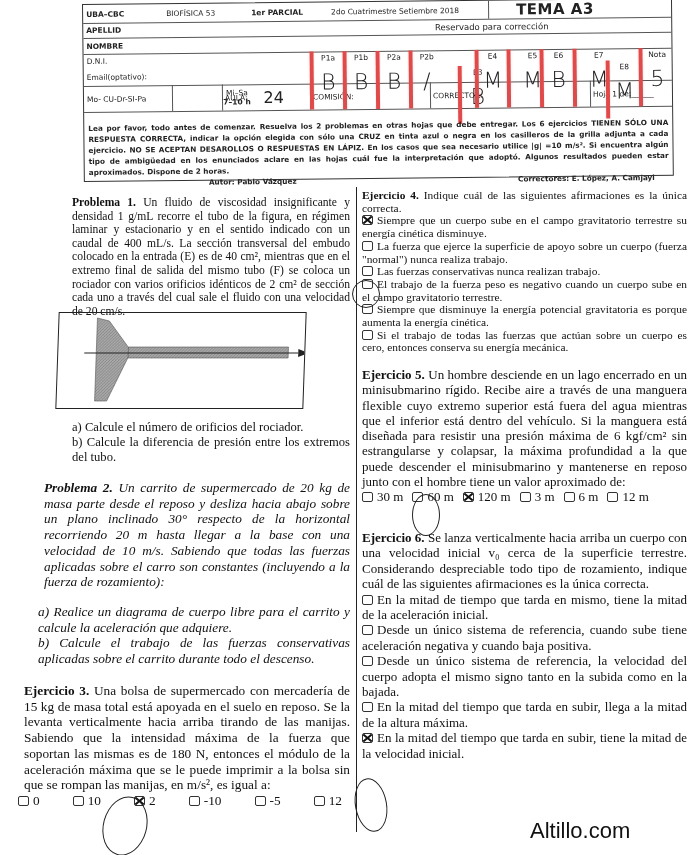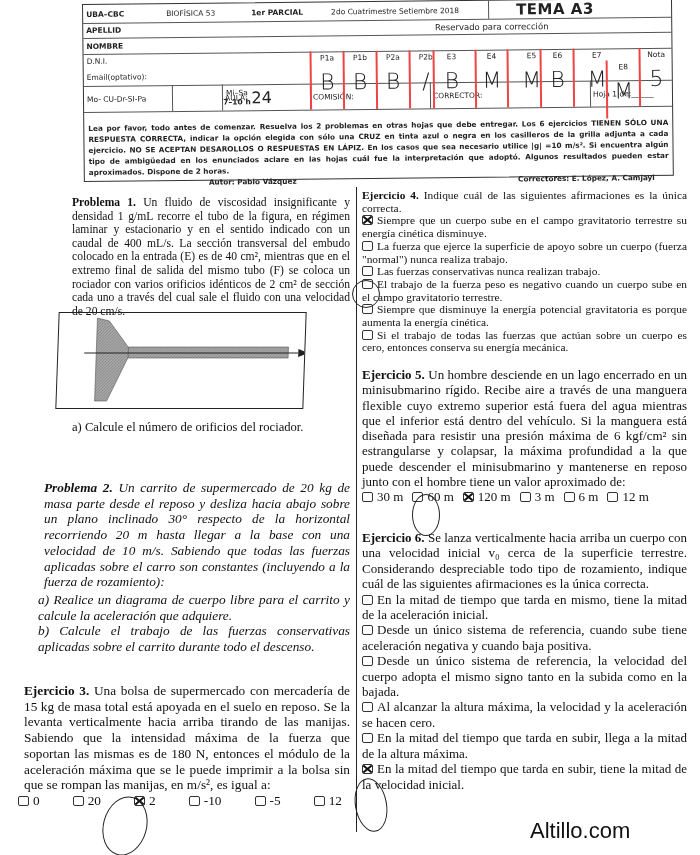--- a/index.html
+++ b/index.html
@@ -4,21 +4,21 @@
 <style>
   html,body{margin:0;padding:0;background:#fff;}
   body{width:700px;height:855px;position:relative;overflow:hidden;font-family:"Liberation Serif",serif;color:#111;}
   .hdr{position:absolute;left:82px;top:4px;width:588px;height:176px;border:1px solid #333;font-family:"DejaVu Sans",sans-serif;font-size:7.5px;color:#222;transform:rotate(-0.6deg);transform-origin:left top;}
   .hrow{position:absolute;left:0;right:0;border-bottom:1px solid #555;}
   .hcell{position:absolute;top:0;bottom:0;display:flex;align-items:center;padding-left:3px;box-sizing:border-box;}
   .vline{position:absolute;top:0;bottom:0;border-left:1px solid #555;}
   .bold{font-weight:bold;}
   .tema{font-size:15px;font-weight:bold;letter-spacing:0.5px;}
   .grid{position:absolute;left:226px;top:31px;width:362px;height:76px;}
-  .gcol{position:absolute;top:18px;height:58px;border-left:2px solid #ef4444;box-sizing:border-box;}
+  .gcol{position:absolute;top:18px;height:58px;border-left:4px solid #ef4444;box-sizing:border-box;}
   .glabel{position:absolute;top:2px;left:0;right:0;text-align:center;font-size:7.5px;}
   .gmark{position:absolute;top:18px;left:0;right:0;text-align:center;font-family:"DejaVu Sans",sans-serif;font-size:22px;font-weight:300;color:#222;}
   .instr{position:absolute;left:4px;top:118px;width:580px;font-size:7.3px;font-weight:bold;line-height:11px;text-align:justify;}
   .instr .foot{display:flex;justify-content:space-between;padding:0 14px 0 120px;}
   .col{position:absolute;font-size:11.6px;line-height:13.6px;text-align:justify;}
   .colL{left:72px;top:196px;width:278px;}
   .colR{left:362px;top:189px;width:325px;}
   .divider{position:absolute;left:356px;top:187px;width:1px;height:645px;background:#222;}
   .big{font-size:13.3px;line-height:15.7px;}
   p{margin:0;}
@@ -58,21 +58,21 @@
   <div class="hrow" style="top:81px;height:26px;">
     <div class="hcell" style="left:0;width:88px;">Mo- CU-Dr-SI-Pa</div>
     <div class="vline" style="left:88px;"></div>
     <div class="hcell" style="left:88px;width:50px;flex-direction:column;justify-content:center;align-items:center;padding:0;margin-left:40px;">
       <span>Mi–Sa</span>
       <span class="bold">7–10 h</span>
     </div>
     <div class="vline" style="left:138px;"></div>
     <div class="hcell" style="left:138px;width:88px;">
       <span>AULA:</span>
-      <span style="font-size:16px;margin-left:4px;font-family:'DejaVu Sans',sans-serif;">24</span>
+      <span style="font-size:16px;margin-left:16px;font-family:'DejaVu Sans',sans-serif;">24</span>
     </div>
     <div class="vline" style="left:226px;"></div>
     <div class="hcell" style="left:226px;width:120px;">COMISIÓN:</div>
     <div class="vline" style="left:346px;"></div>
     <div class="hcell" style="left:346px;width:160px;">CORRECTOR:</div>
     <div class="vline" style="left:506px;"></div>
     <div class="hcell" style="left:506px;width:82px;">
       <span>Hoja 1 de:</span>
         <span>______</span>
     </div>
@@ -87,21 +87,21 @@
         <div class="gmark">B</div>
       </div>
       <div class="gcol" style="left: 65.8182px; width: 32.9091px;">
         <div class="glabel">P2a</div>
         <div class="gmark">B</div>
       </div>
       <div class="gcol" style="left: 98.7273px; width: 32.9091px;">
         <div class="glabel">P2b</div>
         <div class="gmark">/</div>
       </div>
-      <div class="gcol" style="left: 123px; width: 36px;">
+      <div class="gcol" style="left: 148px; width: 36px; margin-top: 16px;">
         <div class="glabel">E3</div>
         <div class="gmark">B</div>
       </div>
       <div class="gcol" style="left: 164.545px; width: 32.9091px;">
         <div class="glabel">E4</div>
         <div class="gmark">M</div>
       </div>
       <div class="gcol" style="left: 197.455px; width: 47px;">
         <div class="glabel">E5</div>
         <div class="gmark">M</div>
@@ -146,33 +146,34 @@
       </defs>
     <polygon points="38,5 38,88 50,88 72,40 72,37 50,8" fill="url(#hatch)" stroke="#555" stroke-width="0.6"></polygon>
     <rect x="70" y="34" width="160" height="11" fill="url(#hatch)" stroke="#555" stroke-width="0.6"></rect>
     <line x1="26" y1="40" x2="240" y2="40" stroke="#222" stroke-width="1.2"></line>
     <polygon points="240,36 250,40 240,44" fill="#222"></polygon>
   </svg>
 </div>
 
 <div class="col colL" style="top:420px;font-size:12.6px;line-height:15px;">
   <p>a) Calcule el número de orificios del rociador.</p>
+  <p>b) Calcule la diferencia de presión entre los extremos del tubo.</p>
 </div>
 
 <div class="col colL big" style="top:480px;left:38px;width:312px;font-style:italic;">
   <p style="padding-left:6px;"><b>Problema 2.</b> <span>Un carrito de supermercado de 20 kg de masa parte desde el reposo y desliza hacia abajo sobre un plano inclinado 30° respecto de la horizontal recorriendo 20 m hasta llegar a la base con una velocidad de 10 m/s. Sabiendo que todas las fuerzas aplicadas sobre el carro son constantes (incluyendo a la fuerza de rozamiento):</span></p>
-  <p style="margin-top:2px;">a) Realice un diagrama de cuerpo libre para el carrito y calcule la aceleración que adquiere.</p>
+  <p style="margin-top:14px;">a) Realice un diagrama de cuerpo libre para el carrito y calcule la aceleración que adquiere.</p>
   <p>b) Calcule el trabajo de las fuerzas conservativas aplicadas sobre el carrito durante todo el descenso.</p>
 </div>
 
 <div class="col colL big" style="top:683px;left:18px;width:332px;">
   <p style="padding-left:6px;"><b>Ejercicio 3.</b> <span>Una bolsa de supermercado con mercadería de 15 kg de masa total está apoyada en el suelo en reposo. Se la levanta verticalmente hacia arriba tirando de las manijas. Sabiendo que la intensidad máxima de la fuerza que soportan las mismas es de 180 N, entonces el módulo de la aceleración máxima que se le puede imprimir a la bolsa sin que se rompan las manijas, en m/s², es igual a:</span></p>
   <div id="ex3-opts" style="display:flex;justify-content:space-between;padding-right:8px;">
       <span class=""><span class="box"></span><span>0</span></span>
-      <span class=""><span class="box"></span><span>20</span></span>
+      <span class=""><span class="box"></span><span>10</span></span>
       <span class=""><span class="box x"></span><span>2</span></span>
       <span class=""><span class="box"></span><span>-10</span></span>
       <span class=""><span class="box"></span><span>-5</span></span>
       <span class=""><span class="box"></span><span>12</span></span>
     </div>
 </div>
 
 <div class="divider"></div>
 
 <div class="col colR" style="font-size:11.4px;line-height:12.7px;">
@@ -198,21 +199,20 @@
       <span class=""><span class="box"></span><span>12 m</span></span>
     </div>
 </div>
 
 <div class="col colR big" style="top:530px;font-size:13px;line-height:15.4px;">
   <p><b>Ejercicio 6.</b> <span>Se lanza verticalmente hacia arriba un cuerpo con una velocidad inicial v₀ cerca de la superficie terrestre. Considerando despreciable todo tipo de rozamiento, indique cuál de las siguientes afirmaciones es la única correcta.</span></p>
   <div id="ex6-opts">
       <span class="opt"><span class="box"></span><span>En la mitad de tiempo que tarda en mismo, tiene la mitad de la aceleración inicial.</span></span>
       <span class="opt"><span class="box"></span><span>Desde un único sistema de referencia, cuando sube tiene aceleración negativa y cuando baja positiva.</span></span>
       <span class="opt"><span class="box"></span><span>Desde un único sistema de referencia, la velocidad del cuerpo adopta el mismo signo tanto en la subida como en la bajada.</span></span>
-      <span class="opt"><span class="box"></span><span>Al alcanzar la altura máxima, la velocidad y la aceleración se hacen cero.</span></span>
       <span class="opt"><span class="box"></span><span>En la mitad del tiempo que tarda en subir, llega a la mitad de la altura máxima.</span></span>
       <span class="opt"><span class="box x"></span><span>En la mitad del tiempo que tarda en subir, tiene la mitad de la velocidad inicial.</span></span>
     </div>
 </div>
 
 <div class="circle" style="left:103px;top:796px;width:42px;height:58px;transform:rotate(15deg);"></div>
 <div class="circle" style="left:352px;top:280px;width:26px;height:26px;"></div>
 <div class="circle" style="left:412px;top:494px;width:26px;height:40px;"></div>
 <div class="circle" style="left:355px;top:778px;width:30px;height:52px;transform:rotate(-10deg);"></div>
 

